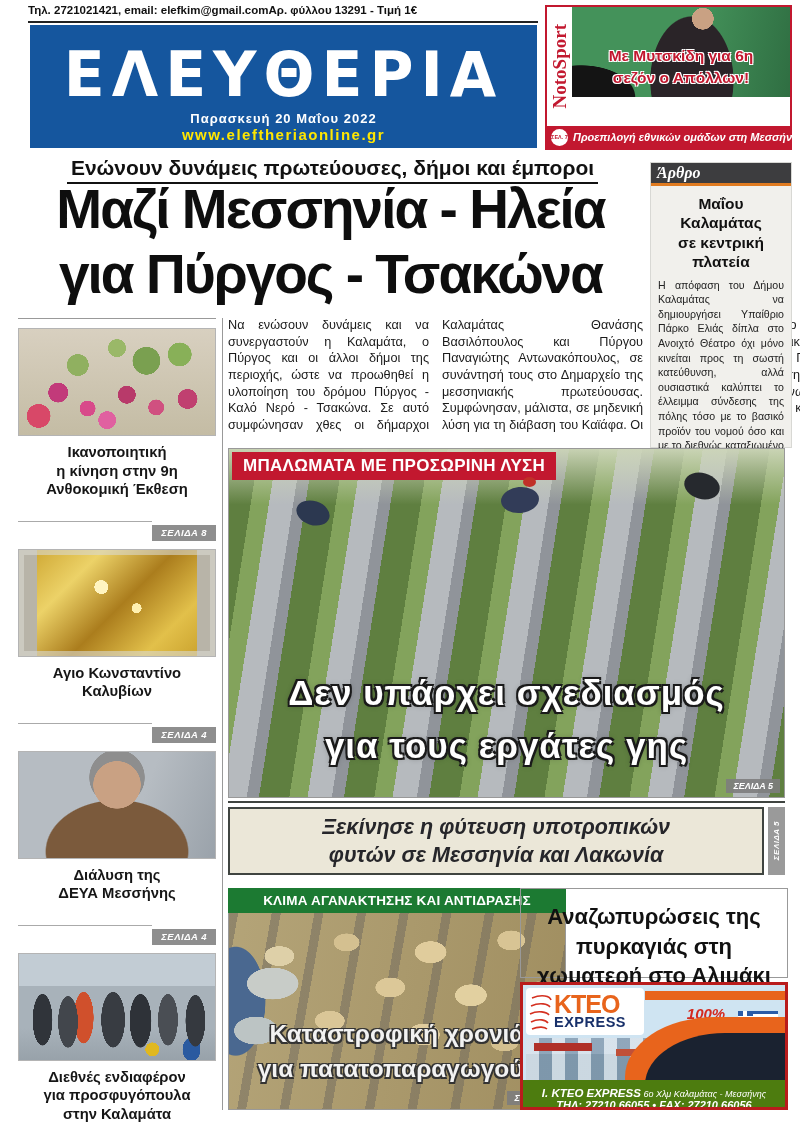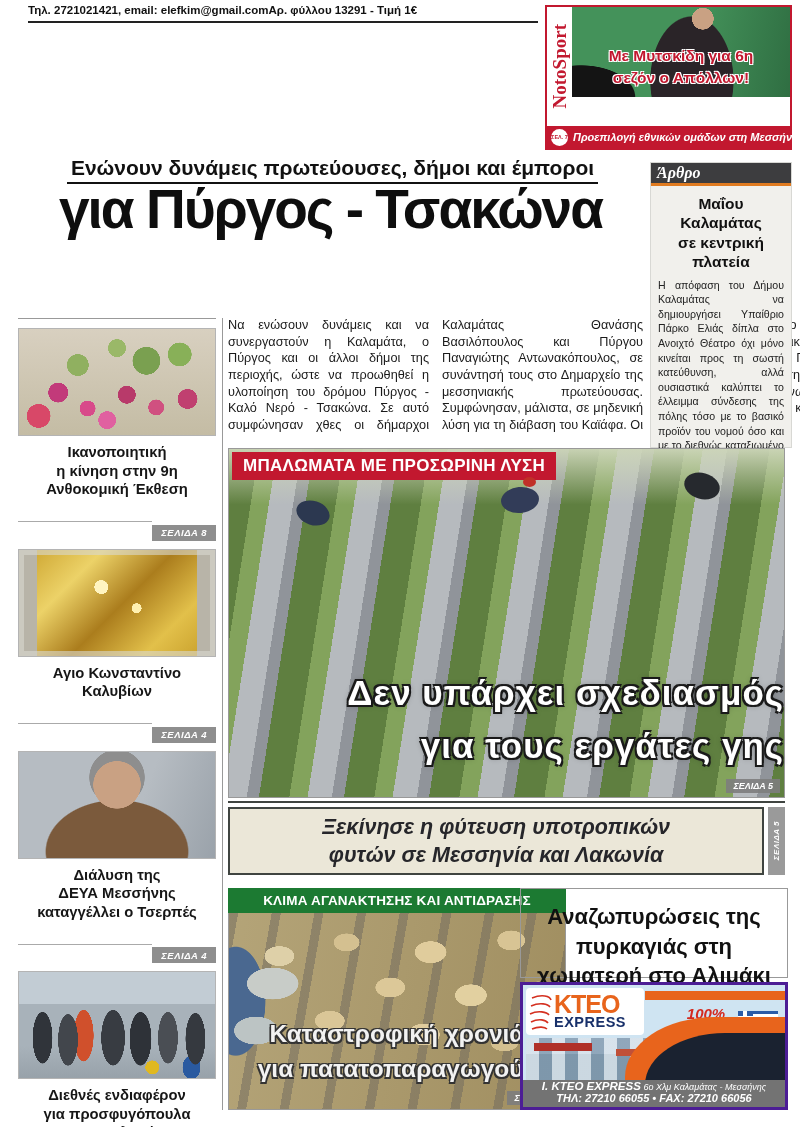--- a/index.html
+++ b/index.html
@@ -123,21 +123,21 @@
       background:
         linear-gradient(rgba(205,214,185,.95), rgba(205,214,185,0) 16%),
         repeating-linear-gradient(99deg, #5f7f40 0 30px, #83a35c 30px 48px, #b6babe 48px 72px, #90949a 72px 84px); }
   .red-banner { position:absolute; left:3px; top:3px; background:#c2182f; color:#fff; font-weight:bold;
                 font-size:17px; padding:4px 11px; letter-spacing:.3px; }
   .worker { position:absolute; border-radius:50%; }
   .w1 { left:12%; top:15%; width:34px; height:24px; background:#2c3850; transform:rotate(18deg); }
   .w2 { left:49%; top:11%; width:38px; height:26px; background:#323c58; transform:rotate(-6deg); }
   .w2cap { left:53%; top:8%; width:13px; height:10px; background:#c03028; }
   .w3 { left:82%; top:7%; width:36px; height:26px; background:#26292e; transform:rotate(15deg); }
-  .field-overlay { position:absolute; left:0; right:0; top:218px; text-align:right; font-weight:bold;
+  .field-overlay { position:absolute; left:0; right:0; top:218px; text-align:center; font-weight:bold;
       font-size:35px; line-height:1.5; color:#fff; letter-spacing:1px;
       text-shadow:-2px -2px 0 #1a1a1a,2px -2px 0 #1a1a1a,-2px 2px 0 #1a1a1a,2px 2px 0 #1a1a1a,0 0 6px rgba(0,0,0,.4); }
   .field-overlay span { display:block; }
   .photo-badge { position:absolute; right:4px; bottom:4px; background:rgba(125,125,125,.9); color:#fff;
                  font-style:italic; font-weight:bold; font-size:9px; padding:2px 7px; }
 
   
   .planting-rule { position:absolute; left:228px; top:801px; width:557px; height:2px; background:#3f4440; }
   .planting { position:absolute; left:228px; top:807px; width:536px; height:68px; background:#ebe7d8;
               border:2px solid #3f4440; display:flex; flex-direction:column; align-items:center; justify-content:center; }
@@ -174,21 +174,21 @@
       text-shadow:-1.5px -1.5px 0 #333,1.5px -1.5px 0 #333,-1.5px 1.5px 0 #333,1.5px 1.5px 0 #333; }
   .potato-overlay span { display:block; }
 
   
   .fire { position:absolute; left:520px; top:888px; width:268px; height:90px; border:1.5px solid #999;
           text-align:center; padding-top:13px; }
   .fire-text { font-weight:bold; font-size:22px; line-height:1.35; color:#111; margin:0 10px; }
   .fire .badge { display:inline-block; margin-top:7px; }
 
   
-  .kteo { position:absolute; left:520px; top:982px; width:268px; height:128px; border:3px solid #4c1d95;
+  .kteo { position:absolute; left:520px; top:982px; width:268px; height:128px; border:3px solid #b91c1c;
           background:#cfe4f2; overflow:hidden; }
   .kteo-topbar { position:absolute; top:6px; left:122px; right:0; height:9px; background:#e8641c; }
   .kteo-logo { position:absolute; top:3px; left:3px; width:118px; height:47px; background:#fff;
                border-radius:4px; display:flex; align-items:center; padding-left:2px; z-index:2; }
   .kteo-brand { line-height:.95; }
   .kteo-brand .bt { color:#e8641c; font-weight:bold; font-size:25px; letter-spacing:-1px; display:block; }
   .kteo-brand .bb { color:#18306a; font-weight:bold; font-size:14.5px; letter-spacing:.5px; display:block; }
   .kteo-claims { position:absolute; top:20px; left:150px; width:66px; text-align:center; font-style:italic;
                  font-weight:bold; line-height:1.2; }
   .kteo-claims .c0 { color:#d42a20; font-size:15px; display:block; }
@@ -202,36 +202,41 @@
                   #2a5ca8; }
   .kteo-photo { position:absolute; left:3px; top:53px; width:152px; height:46px;
       background: repeating-linear-gradient(90deg, rgba(255,255,255,.55) 0 13px, rgba(100,120,140,.35) 13px 26px),
                   linear-gradient(#a8c0d4 0 35%, #8ca8bc 35%); }
   .kteo-sign { position:absolute; top:5px; left:8px; width:58px; height:8px; background:#b03028; }
   .kteo-sign2 { position:absolute; top:11px; right:10px; width:52px; height:7px; background:#c05038; }
   .kteo-swoosh-orange { position:absolute; right:-30px; bottom:20px; width:190px; height:70px;
       background:#e8641c; border-top-left-radius:90px 60px; }
   .kteo-swoosh-navy { position:absolute; right:-30px; bottom:16px; width:170px; height:58px;
       background:#1a2230; border-top-left-radius:80px 52px; }
-  .kteo-footer { position:absolute; left:0; right:0; bottom:0; height:27px; background:#737373;
-                 color:#fff; text-align:center; font-style:italic; z-index:3; padding-top:0; }
+  .kteo-footer { position:absolute; left:0; right:0; bottom:0; height:27px; background:#4d7c0f;
+                 color:#fff; text-align:center; font-style:italic; z-index:3; padding-top:7px; }
   .kf1 { font-size:9px; } .kf1 .kname { font-weight:bold; font-size:11.5px; }
   .kf2 { font-weight:bold; font-size:11px; }
 </style>
 </head>
 <body>
 
 <div class="page">
 
   <div class="top-strip">
     <span>Τηλ. 2721021421, email: elefkim@gmail.com</span>
     <span>Αρ. φύλλου 13291 - Τιμή 1€</span>
   </div>
   <div class="top-rule"></div>
 
+  <div class="masthead">
+    <div class="logo">ΕΛΕΥΘΕΡΙΑ</div>
+    <div class="m-date">Παρασκευή 20 Μαΐου 2022</div>
+    <div class="m-url">www.eleftheriaonline.gr</div>
+  </div>
 
   <div class="notosport">
     <div class="ns-left">
       <span class="ns-brand">NotoSport</span>
     </div>
     <div class="ns-photo">
       <div class="ns-headline">
         <span>Με Μυτσκίδη για 6η</span>
         <span>σεζόν ο Απόλλων!</span>
       </div>
@@ -239,20 +244,21 @@
     <div class="ns-strap">
       <span class="ns-badge">ΣΕΛ. 7</span>
       <span class="ns-strap-text">Προεπιλογή εθνικών ομάδων στη Μεσσήνη</span>
     </div>
   </div>
 
   <div class="kicker-wrap">
     <span class="kicker">Ενώνουν δυνάμεις πρωτεύουσες, δήμοι και έμποροι</span>
   </div>
   <h1 class="headline">
+    <span>Μαζί Μεσσηνία - Ηλεία</span>
     <span>για Πύργος - Τσακώνα</span>
   </h1>
   <div class="lead-body">
     <span>Να ενώσουν δυνάμεις και να συνεργαστούν η Καλαμάτα, ο Πύργος και οι άλλοι δήμοι της περιοχής, ώστε να προωθηθεί η υλοποίηση του δρόμου Πύργος - Καλό Νερό - Τσακώνα. Σε αυτό συμφώνησαν χθες οι δήμαρχοι Καλαμάτας Θανάσης Βασιλόπουλος και Πύργου Παναγιώτης Αντωνακόπουλος, σε συνάντησή τους στο Δημαρχείο της μεσσηνιακής πρωτεύουσας. Συμφώνησαν, μάλιστα, σε μηδενική λύση για τη διάβαση του Καϊάφα. Οι δήμαρχοι τόνισαν ότι το υπόλοιπο τμήμα αποτελεί το δυτικό κομμάτι του Βαλκανικού Άξονα. Για το ίδιο θέμα η Ν.Ε. Μεσσηνίας του ΣΥΡΙΖΑ σε ανακοίνωσή της καταγγέλλει την κυβέρνηση Μητσοτάκη.</span>
     <span class="pref">
       <span>■</span> <span>ΣΕΛ. 4</span>
     </span>
   </div>
 
   <div class="arthro">
@@ -295,21 +301,20 @@
           <span class="bline"></span>
         <span class="badge">ΣΕΛΙΔΑ 4</span>
       </div>
     </div>
 
     <div class="sb-item">
       <div class="sb-photo photo-man"></div>
       <div class="sb-caption">
         <span>Διάλυση της</span>
         <span>ΔΕΥΑ Μεσσήνης</span>
-        <span>καταγγέλλει ο Τσερπές</span>
       </div>
       <div class="badge-row">
           <span class="bline"></span>
         <span class="badge">ΣΕΛΙΔΑ 4</span>
       </div>
     </div>
 
     <div class="sb-item">
       <div class="sb-photo photo-refugees"></div>
       <div class="sb-caption">

